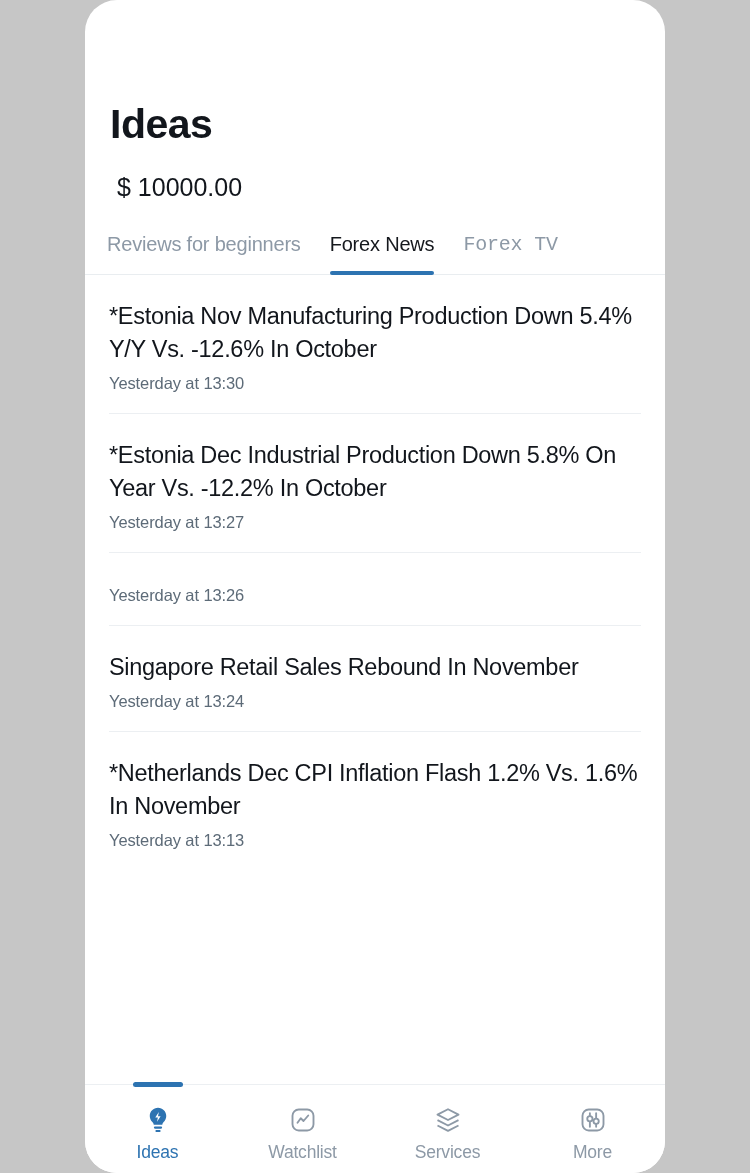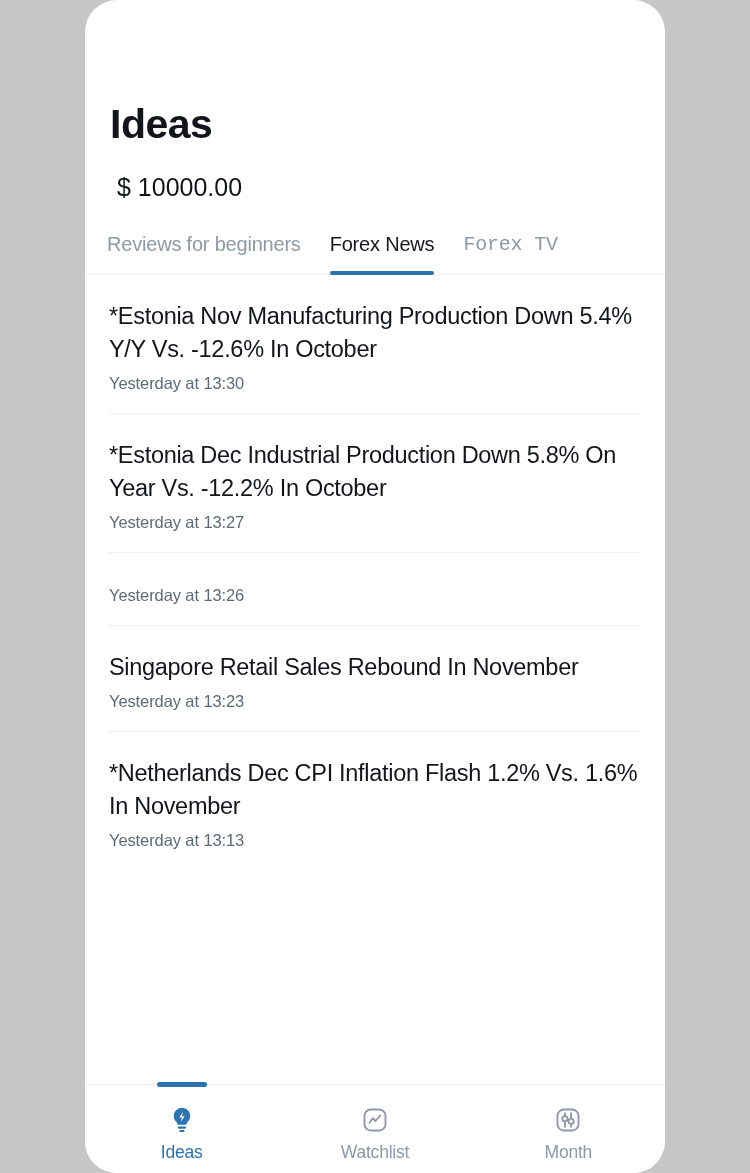--- a/index.html
+++ b/index.html
@@ -191,21 +191,21 @@
       <div class="news-headline">*Estonia Dec Industrial Production Down 5.8% On Year Vs. -12.2% In October</div>
       <div class="news-time">Yesterday at 13:27</div>
     </div>
 
     <div class="news-item">
       <div class="news-time">Yesterday at 13:26</div>
     </div>
 
     <div class="news-item">
       <div class="news-headline">Singapore Retail Sales Rebound In November</div>
-      <div class="news-time">Yesterday at 13:23</div>
+      <div class="news-time">Yesterday at 13:24</div>
     </div>
 
     <div class="news-item">
       <div class="news-headline">*Netherlands Dec CPI Inflation Flash 1.2% Vs. 1.6% In November</div>
       <div class="news-time">Yesterday at 13:13</div>
     </div>
 
   </div>
 
   <div class="bottom-nav">
@@ -227,28 +227,38 @@
     <div class="nav-item">
       <div class="nav-icon">
         <svg width="30" height="30" viewBox="0 0 24 24" fill="none" stroke="#8d99a6" stroke-width="1.5">
           <rect x="3.6" y="3.6" width="16.8" height="16.8" rx="5"></rect>
           <path d="M7.6 14.2l2.6-3.6 2.2 2.2 3.8-4.4" stroke-linecap="round" stroke-linejoin="round"></path>
         </svg>
       </div>
       <div class="nav-label">Watchlist</div>
     </div>
 
+    <div class="nav-item">
+      <div class="nav-icon">
+        <svg width="30" height="30" viewBox="0 0 24 24" fill="none" stroke="#8d99a6" stroke-width="1.5" stroke-linejoin="round">
+          <path d="M12 3.4L3.6 7.7 12 12l8.4-4.3L12 3.4z"></path>
+          <path d="M3.6 12.1L12 16.4l8.4-4.3"></path>
+          <path d="M3.6 16.4L12 20.7l8.4-4.3"></path>
+        </svg>
+      </div>
+      <div class="nav-label">Services</div>
+    </div>
 
     <div class="nav-item">
       <div class="nav-icon">
         <svg width="30" height="30" viewBox="0 0 24 24" fill="none" stroke="#8d99a6" stroke-width="1.5">
           <rect x="3.6" y="3.6" width="16.8" height="16.8" rx="5"></rect>
           <path d="M9.5 6.6v2.1M9.5 13.4v4M14.5 6.6v4M14.5 15.3v2.1" stroke-linecap="round"></path>
           <circle cx="9.5" cy="11" r="2.1" fill="#ffffff"></circle>
           <circle cx="14.5" cy="13" r="2.1" fill="#ffffff"></circle>
         </svg>
       </div>
-      <div class="nav-label">Month</div>
+      <div class="nav-label">More</div>
     </div>
 
   </div>
 
 </div>
 
 </body></html>

